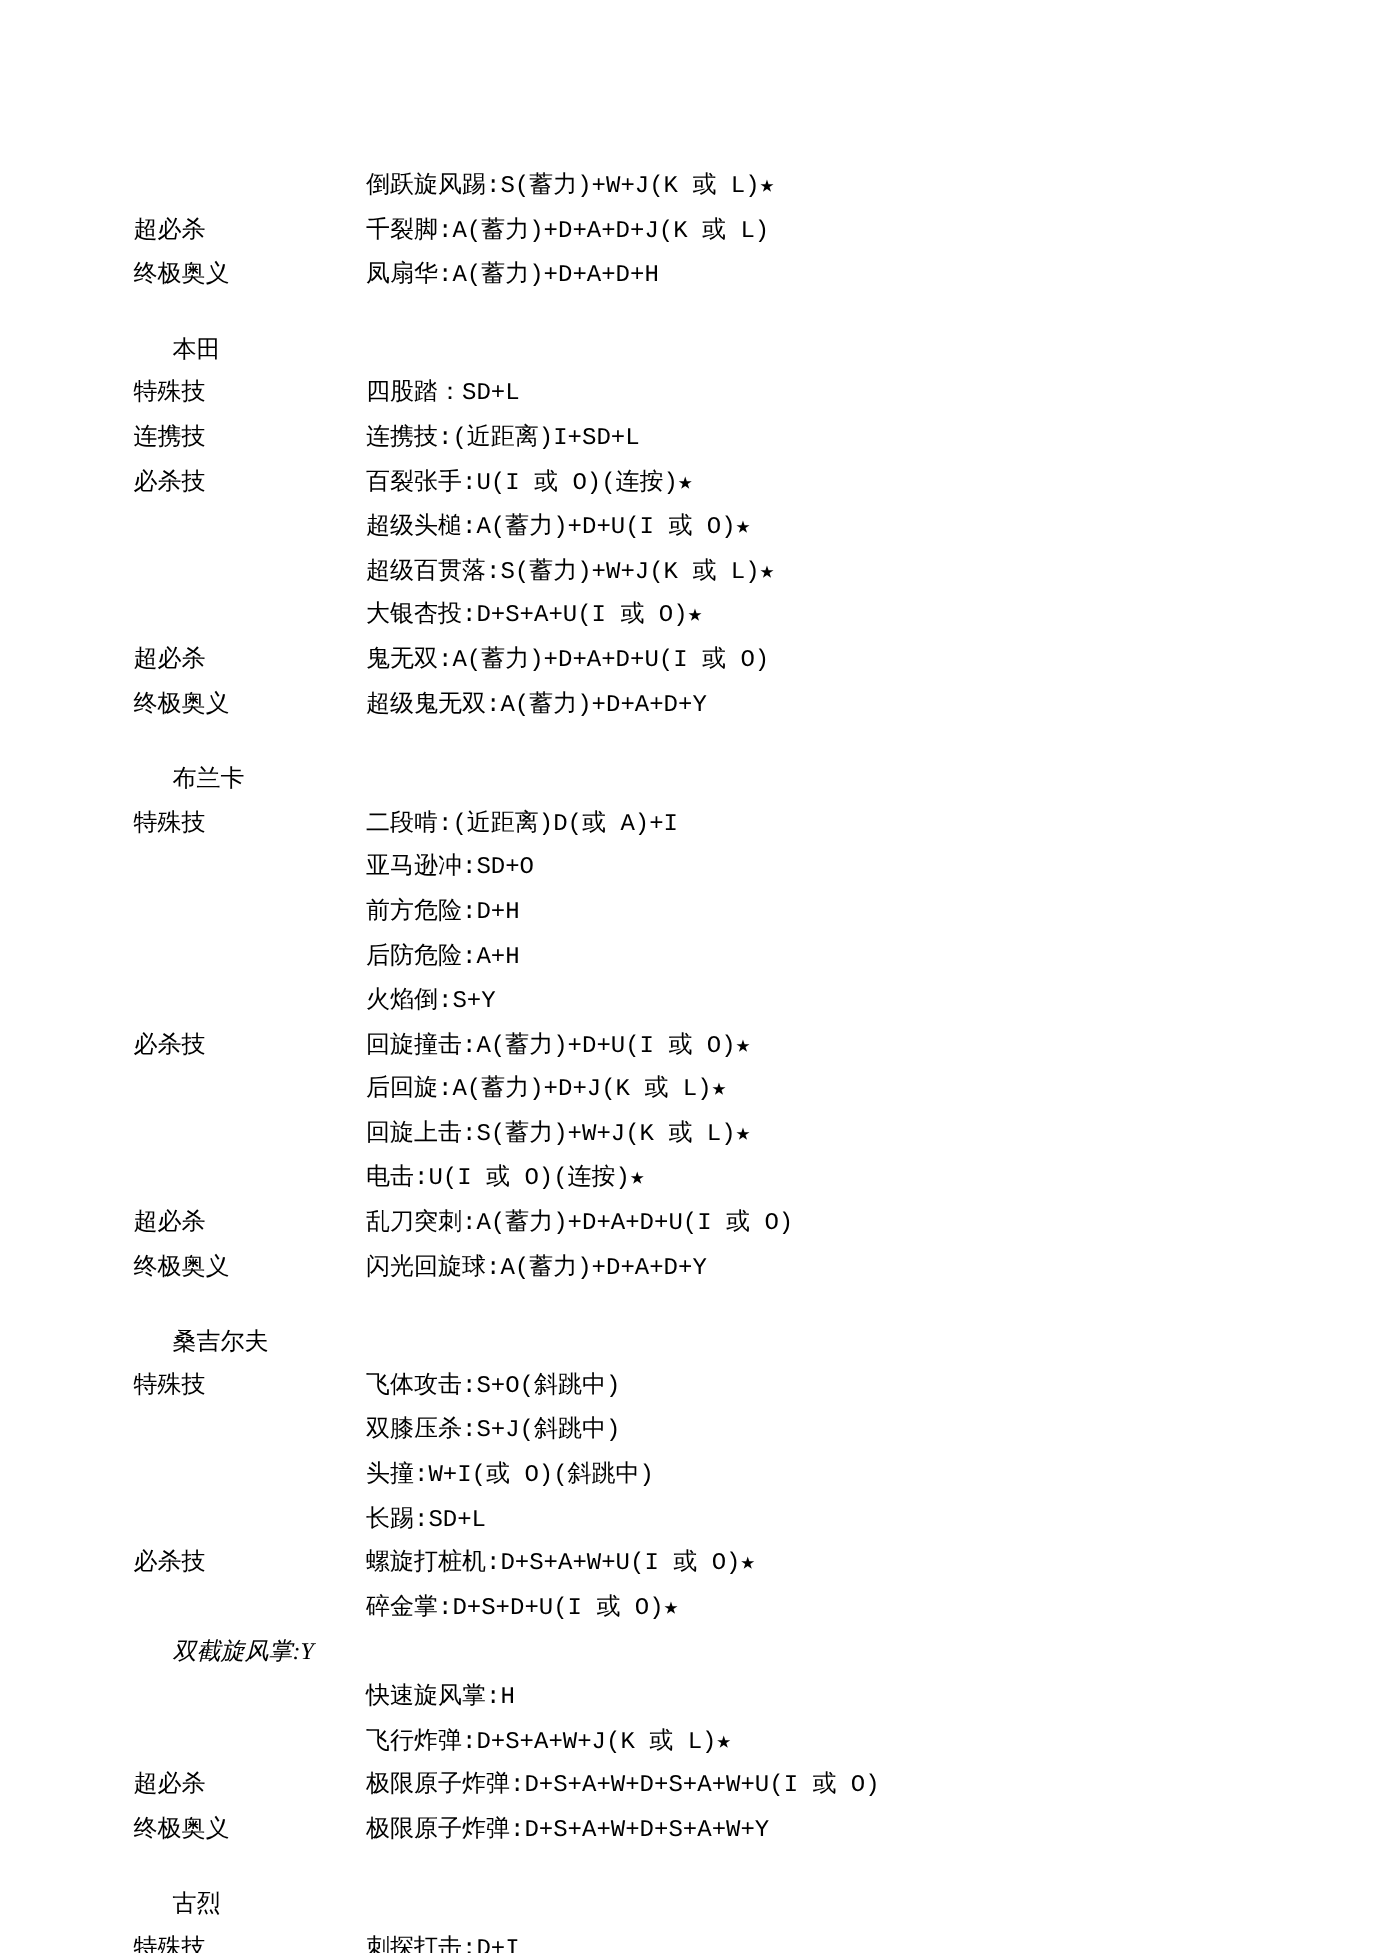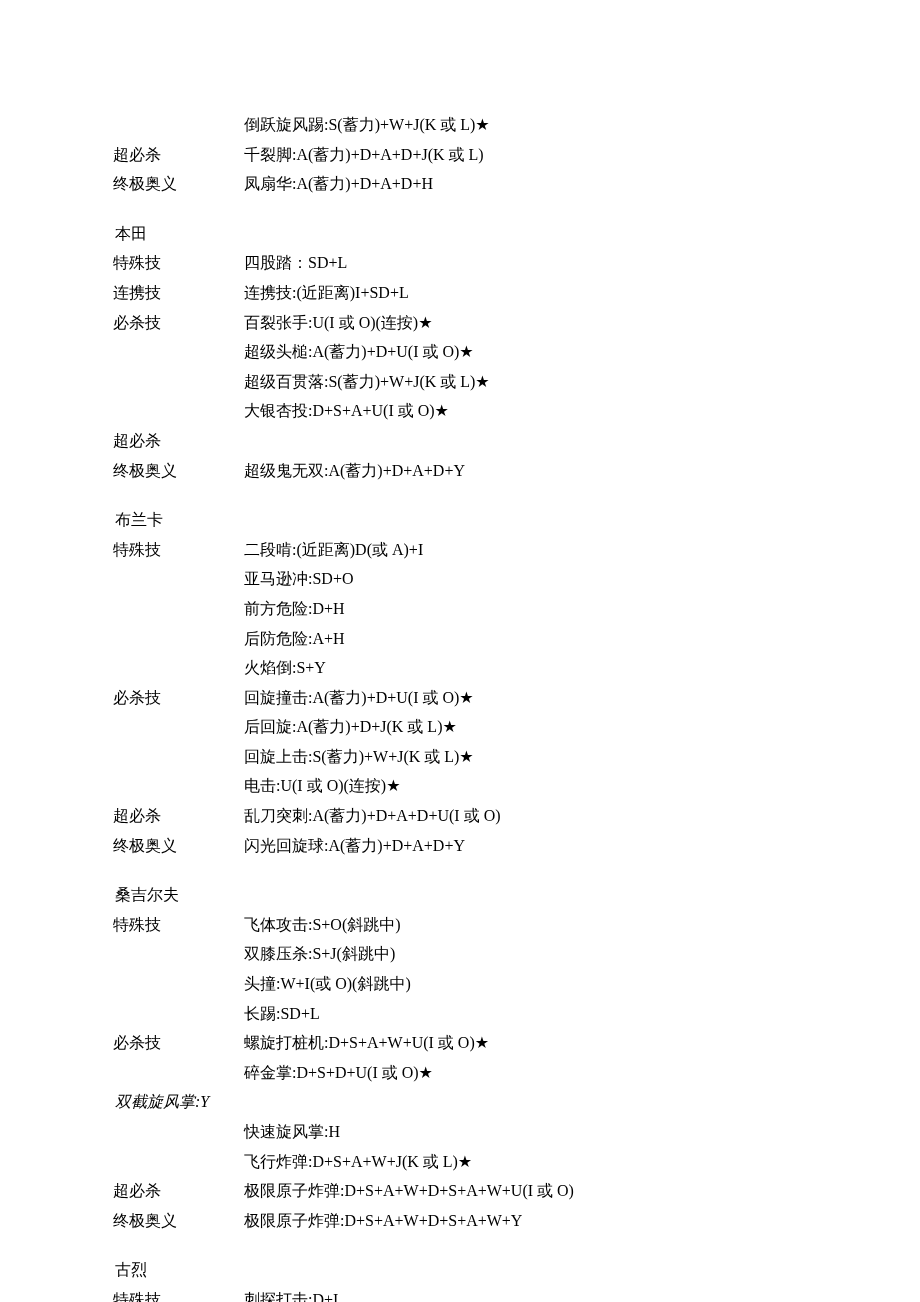--- a/index.html
+++ b/index.html
@@ -20,24 +20,25 @@
   }
   .char-name {
     margin-left: 115px;
     white-space: pre;
     margin-top: 20px;
   }
   .row {
     display: flex;
     flex-direction: row;
     align-items: baseline;
+    font-family: Liberation Mono, monospace;
   }
   .col-cat {
     width: 244px;          
-    padding-left: 113px;   
+    padding-left: 89px;   
     box-sizing: border-box;
     white-space: pre;
   }
   .col-move {
     flex: 1;
     white-space: pre;
   }
   .outdent {
     margin-left: 115px;
     white-space: pre;
@@ -80,20 +81,21 @@
     <div class="row">
       <div class="col-cat"></div>
       <div class="col-move">超级百贯落:S(蓄力)+W+J(K 或 L)★</div>
     </div>
     <div class="row">
       <div class="col-cat"></div>
       <div class="col-move">大银杏投:D+S+A+U(I 或 O)★</div>
     </div>
     <div class="row">
       <div class="col-cat">超必杀</div>
+      <div class="col-move">鬼无双:A(蓄力)+D+A+D+U(I 或 O)</div>
     </div>
     <div class="row">
       <div class="col-cat">终极奥义</div>
       <div class="col-move">超级鬼无双:A(蓄力)+D+A+D+Y</div>
     </div>
     <div class="char-name">布兰卡</div>
     <div class="row">
       <div class="col-cat">特殊技</div>
       <div class="col-move">二段啃:(近距离)D(或 A)+I</div>
     </div>

